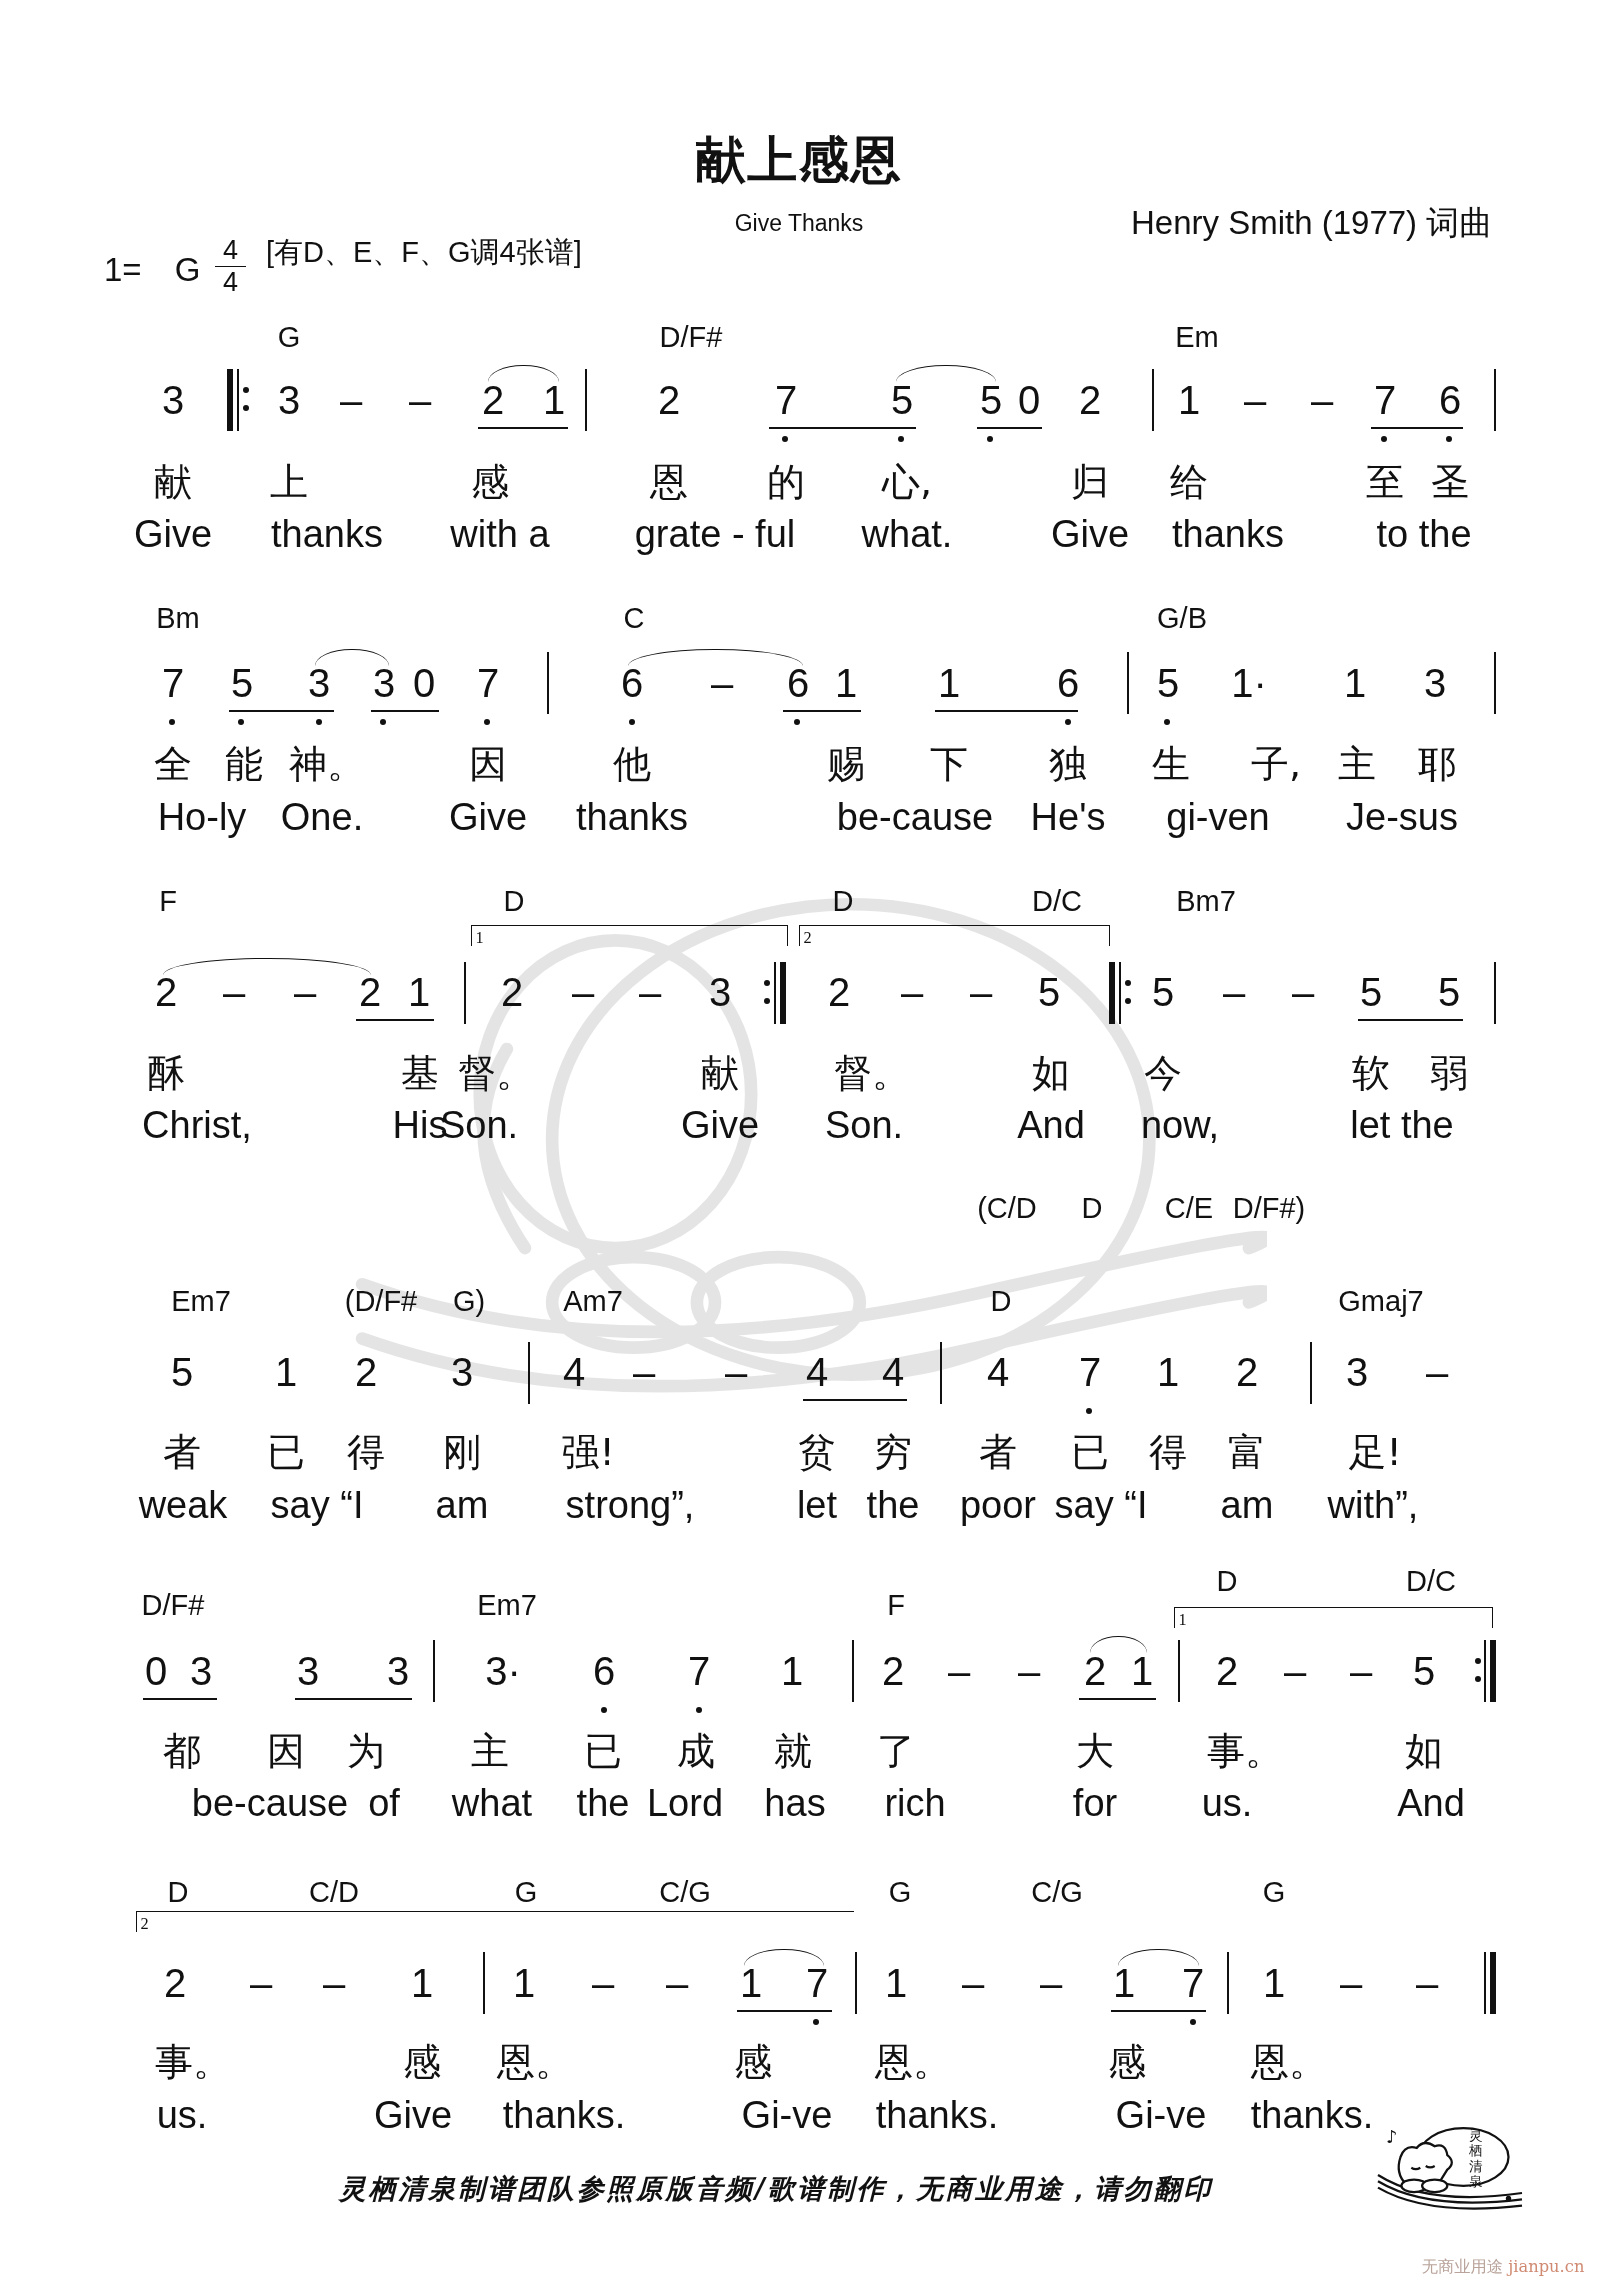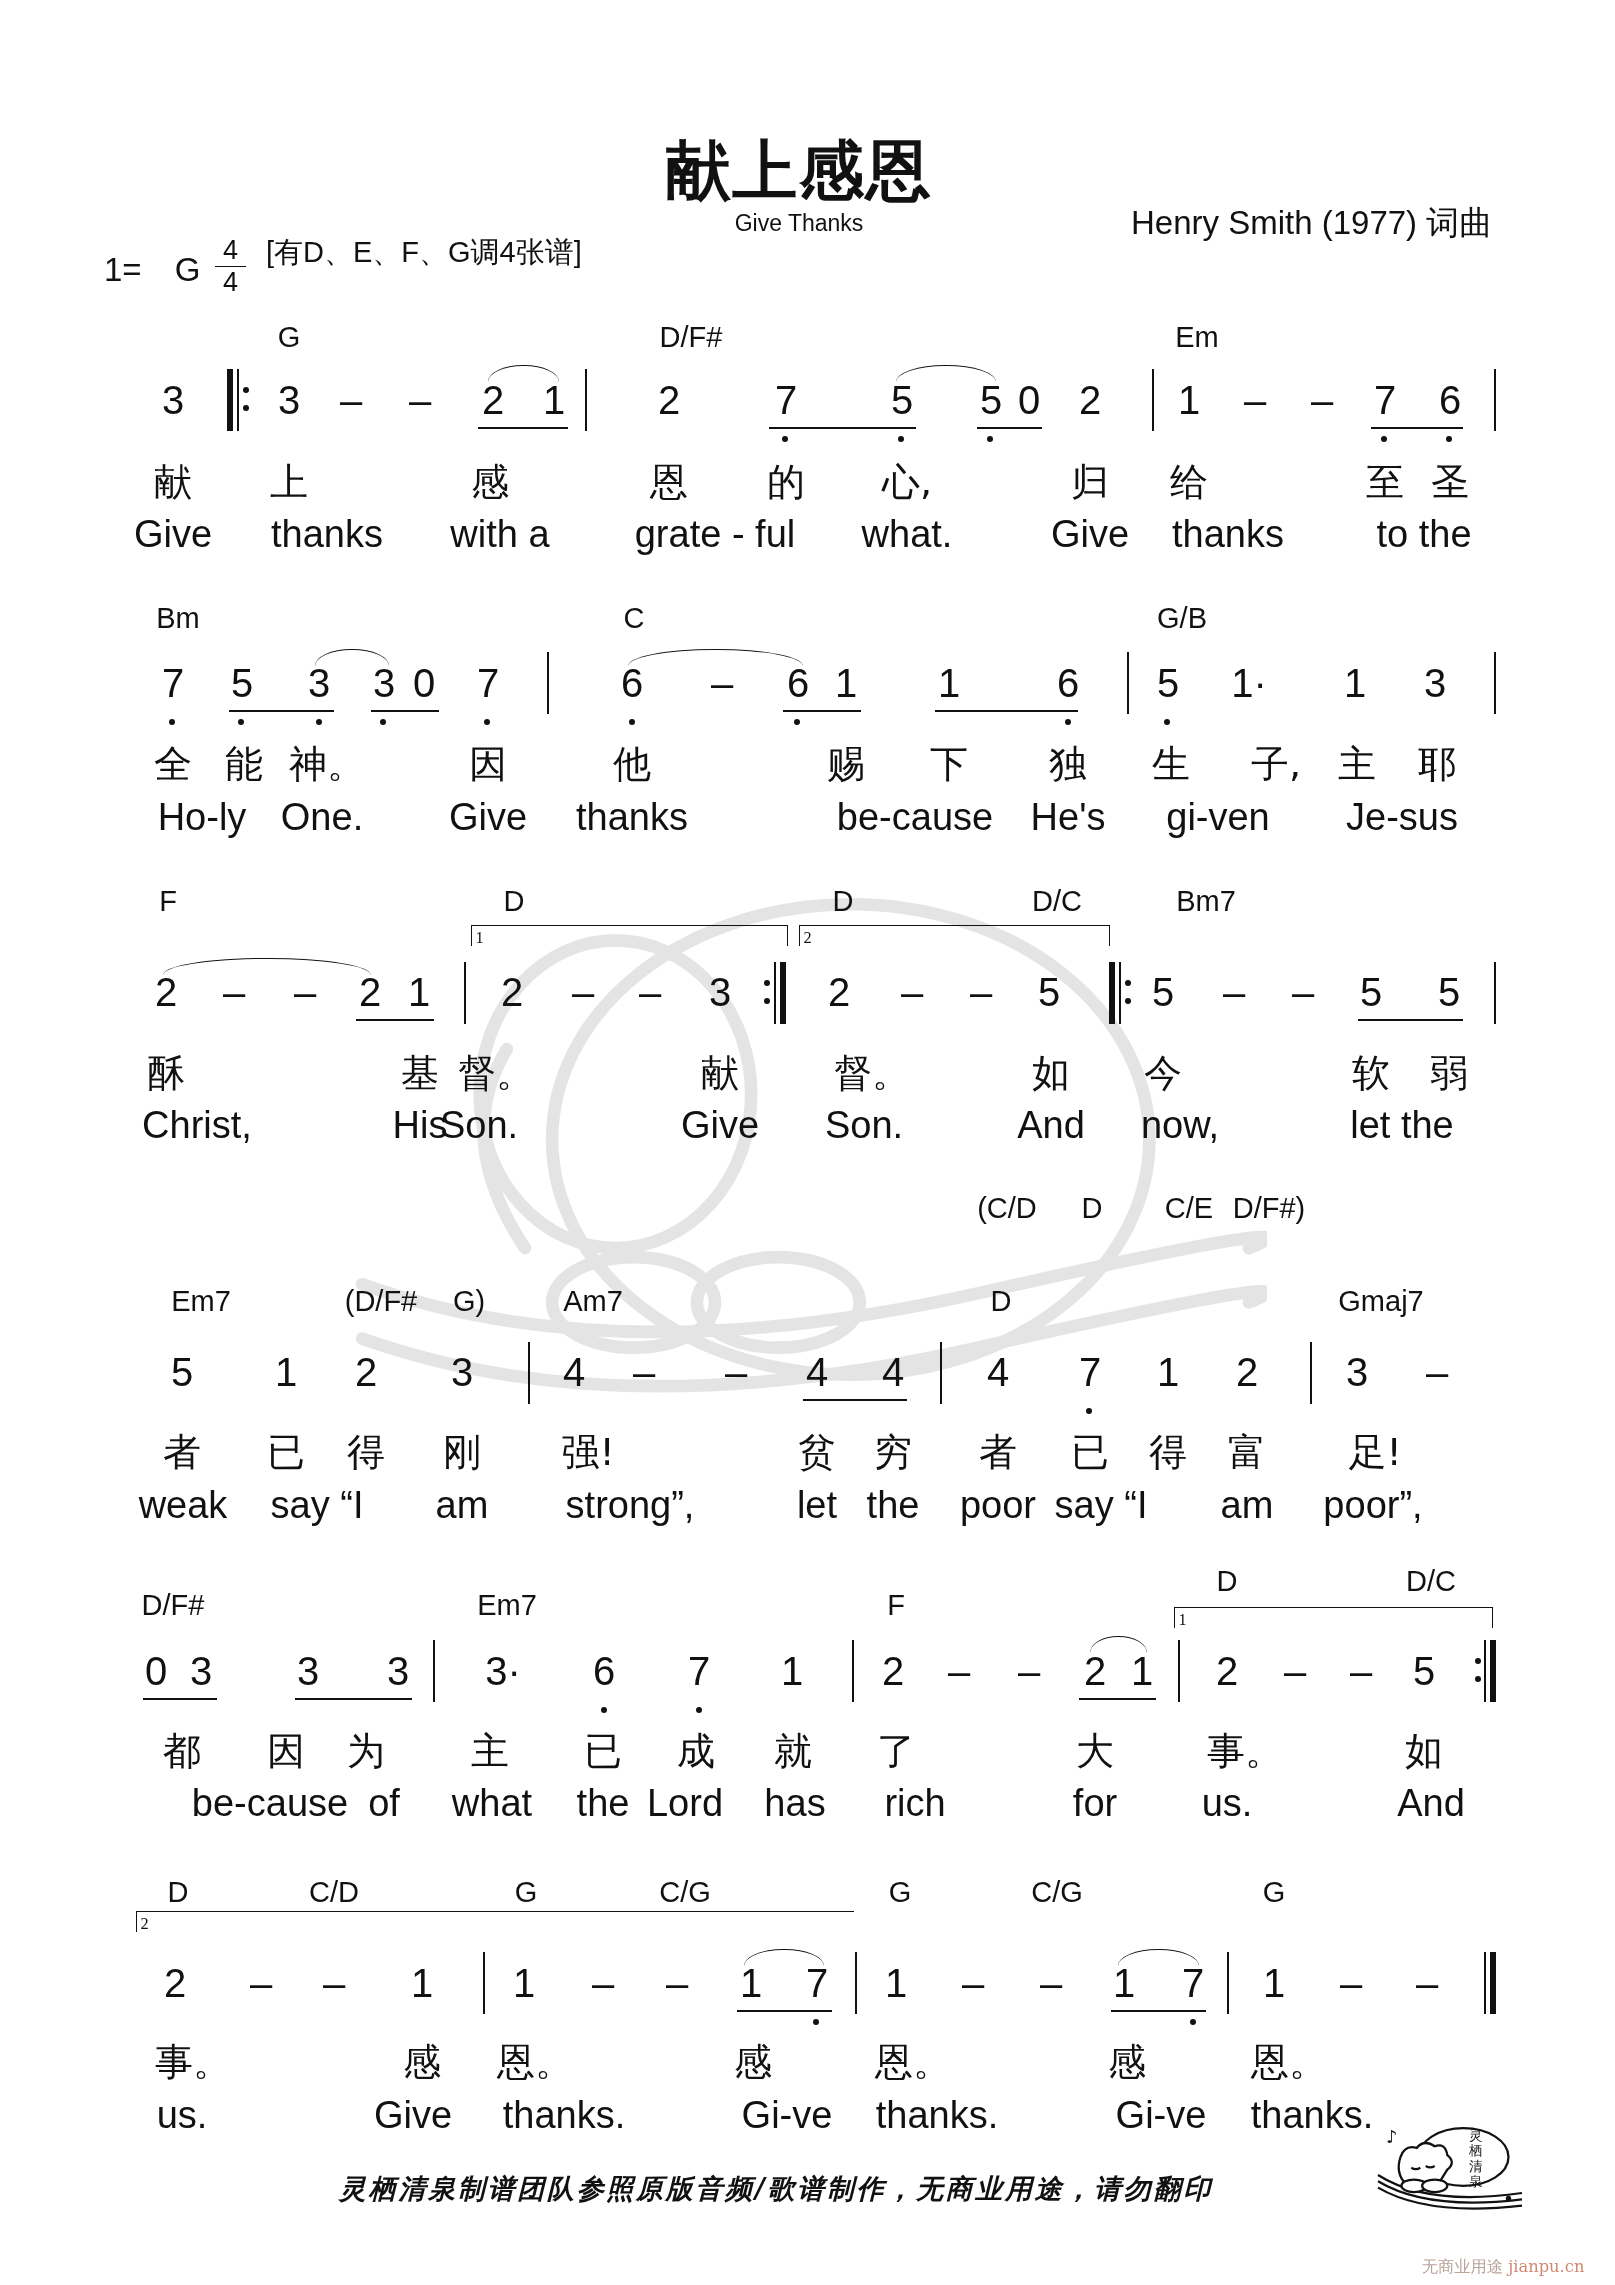--- a/index.html
+++ b/index.html
@@ -1,20 +1,20 @@
 <!DOCTYPE html>
 <html style="font-size:14.5px"><head>
 <meta charset="utf-8">
 <style>
   html, body { margin:0; padding:0; background:#ffffff; }
   body { width:1616px; height:2285px; position:relative; overflow:hidden;
          font-family:"DejaVu Sans", "Liberation Sans", sans-serif; color:#111; }
   .abs { position:absolute; white-space:nowrap; }
   .ctr { transform:translateX(-50%); }
-  #title { left:799px; top:127px; font-size:65px; font-weight:bold; letter-spacing:1.8px; }
+  #title { left:799px; top:127px; font-size:50px; font-weight:bold; letter-spacing:1.8px; }
   #subtitle { left:799px; top:210px; font-size:23px; font-family:"Liberation Sans", sans-serif; }
   #composer { left:1131px; top:201px; font-size:33px; font-family:"Liberation Sans", sans-serif; }
   #keysig { left:104px; top:251px; font-size:33px; font-family:"Liberation Sans", sans-serif; }
   #keysig .g { margin-left:33px; }
   #timesig { left:215px; top:237px; width:31px; text-align:center; font-size:27px; line-height:27px; font-family:"Liberation Sans", sans-serif; }
   #timesig .line { border-top:1.8px solid #111; margin:1.8px 0; }
   #keynote { left:266px; top:233px; font-size:29px; font-family:"Liberation Sans", sans-serif; }
 
   .chord { font-size:29px; font-family:"Liberation Sans", sans-serif; }
   .note { font-size:40px; font-family:"Liberation Sans", sans-serif; line-height:40px; }
@@ -283,21 +283,21 @@
     <div class="abs ctr cn" style="left: 1375px; top: 1427px;">足!</div>
     <div class="abs ctr en" style="left: 183px; top: 1484px;">weak</div>
     <div class="abs ctr en" style="left: 317px; top: 1484px;">say “I</div>
     <div class="abs ctr en" style="left: 462px; top: 1484px;">am</div>
     <div class="abs ctr en" style="left: 630px; top: 1484px;">strong”,</div>
     <div class="abs ctr en" style="left: 817px; top: 1484px;">let</div>
     <div class="abs ctr en" style="left: 893px; top: 1484px;">the</div>
     <div class="abs ctr en" style="left: 998px; top: 1484px;">poor</div>
     <div class="abs ctr en" style="left: 1101px; top: 1484px;">say “I</div>
     <div class="abs ctr en" style="left: 1247px; top: 1484px;">am</div>
-    <div class="abs ctr en" style="left: 1373px; top: 1484px;">poor”,</div>
+    <div class="abs ctr en" style="left: 1373px; top: 1484px;">with”,</div>
     <div class="abs ctr chord" style="left: 173px; top: 1589px;">D/F#</div>
     <div class="abs ctr chord" style="left: 507px; top: 1589px;">Em7</div>
     <div class="abs ctr chord" style="left: 896px; top: 1589px;">F</div>
     <div class="abs ctr chord" style="left: 1227px; top: 1565px;">D</div>
     <div class="abs ctr chord" style="left: 1431px; top: 1565px;">D/C</div>
     <div class="abs ctr note" style="left: 156px; top: 1651px;">0</div>
     <div class="abs ctr note" style="left: 201px; top: 1651px;">3</div>
     <div class="abs ctr note" style="left: 308px; top: 1651px;">3</div>
     <div class="abs ctr note" style="left: 398px; top: 1651px;">3</div>
     <div class="abs ctr note" style="left: 503px; top: 1651px;">3·</div>

